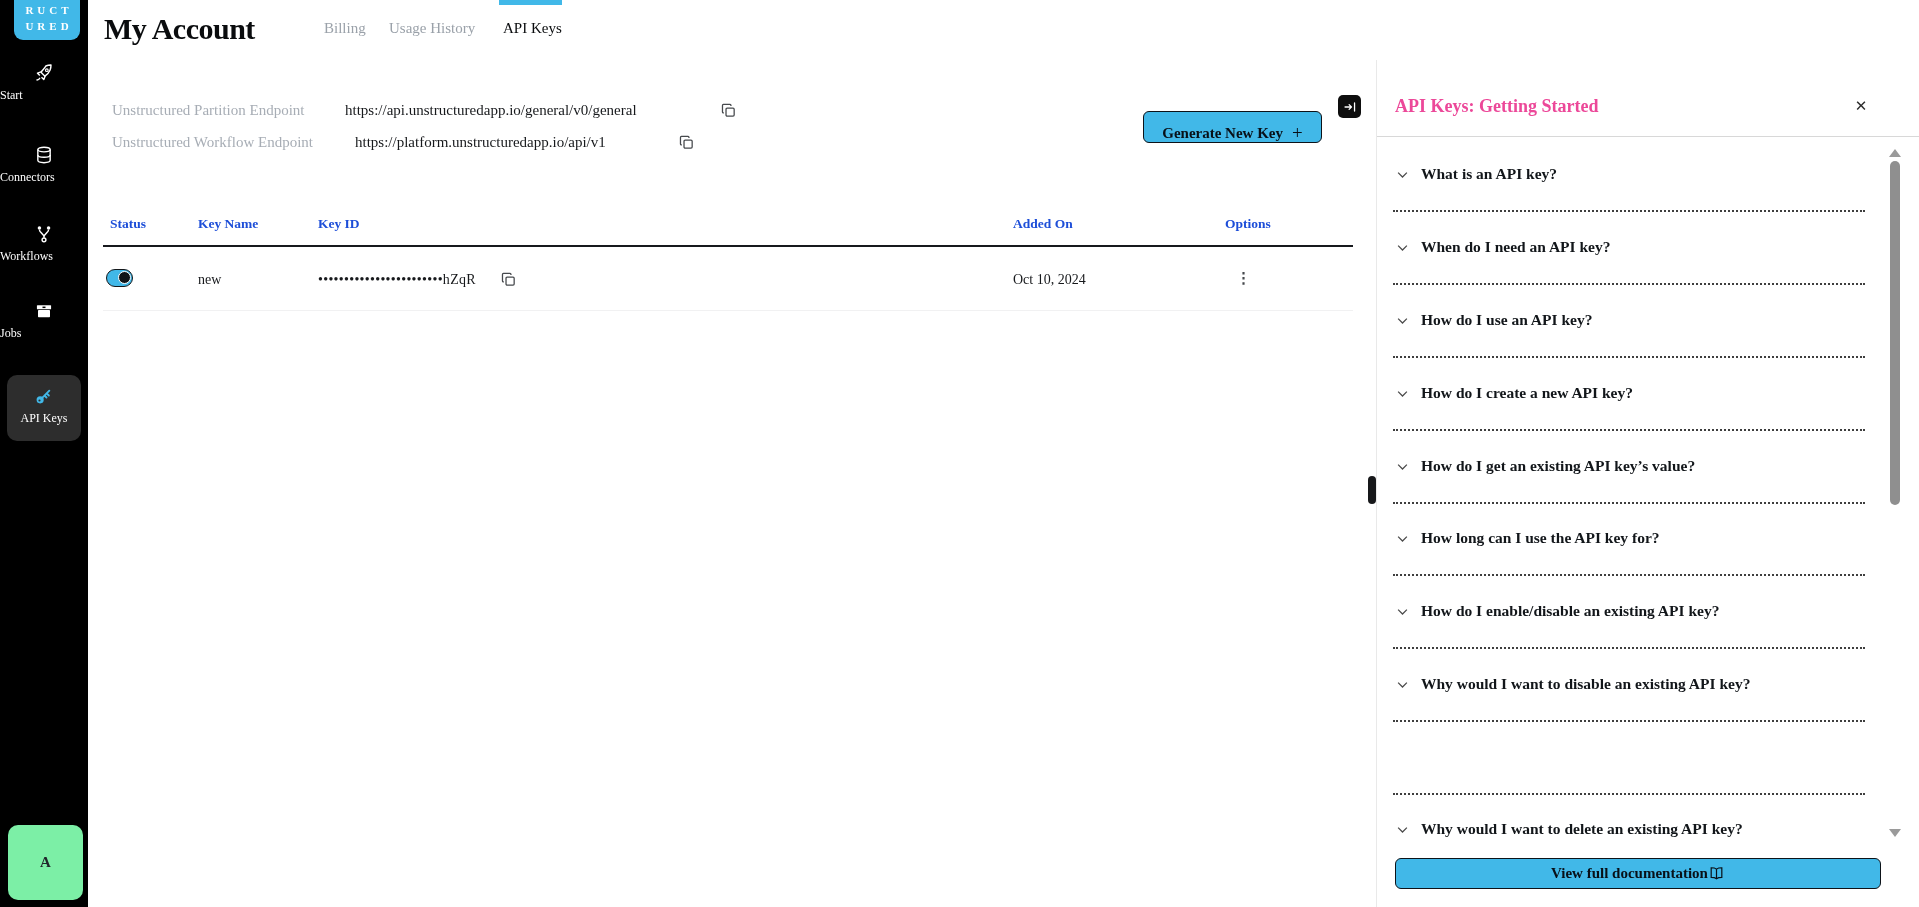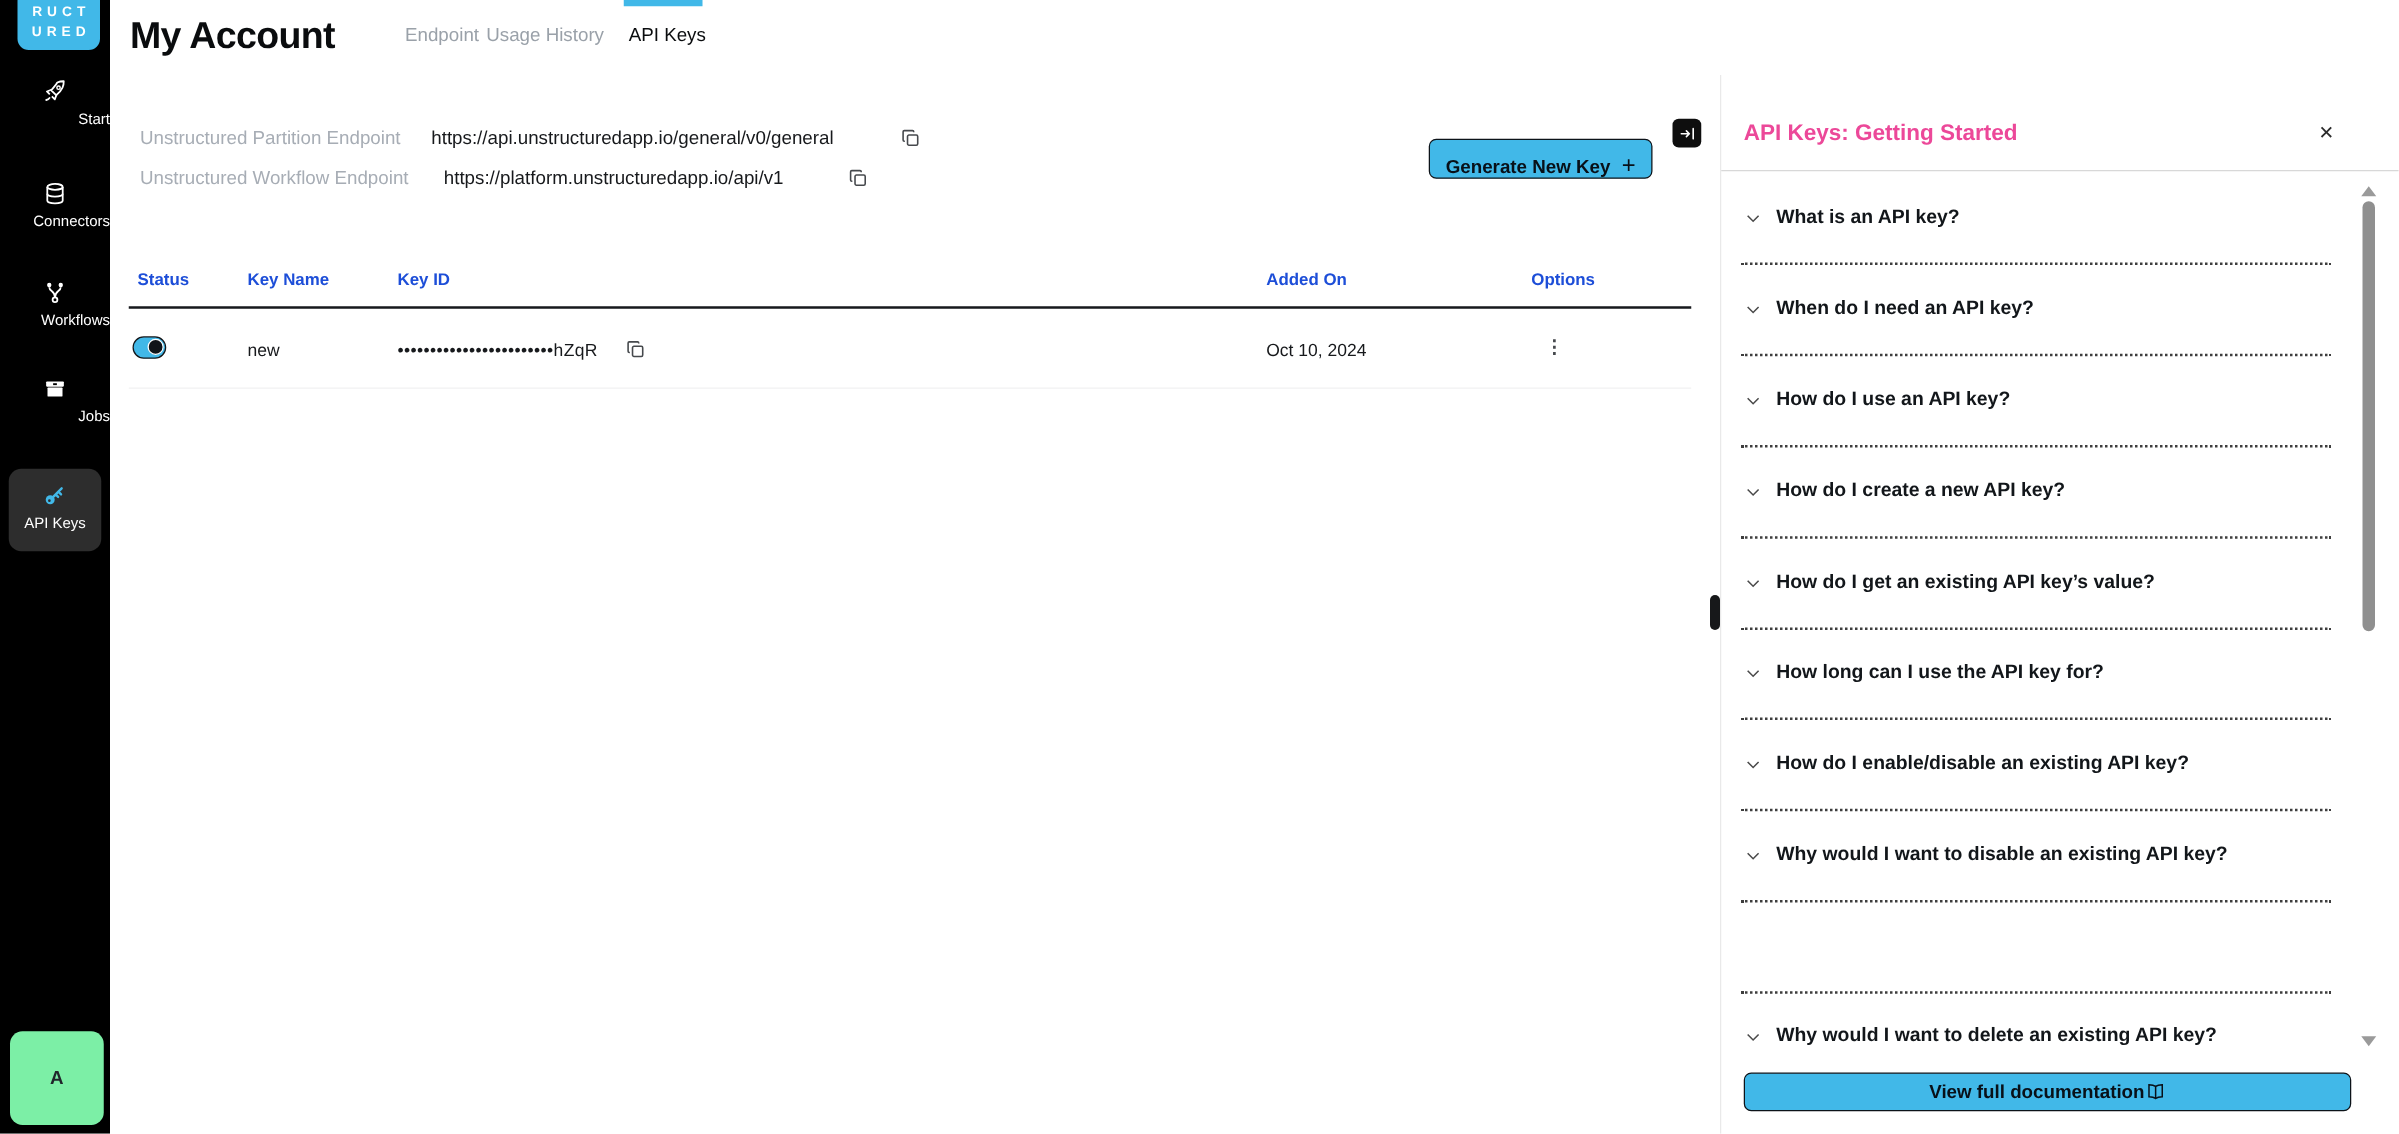--- a/index.html
+++ b/index.html
@@ -1,27 +1,27 @@
 <!DOCTYPE html>
 <html><head>
 <meta charset="utf-8">
 <style>
   * { margin:0; padding:0; box-sizing:border-box; }
   html,body { width:1919px; height:907px; }
   body { font-family:"Liberation Sans", sans-serif; background:#ffffff; }
-  #app { position:relative; width:1919px; height:907px; background:#fff; overflow:hidden; }
+  #app { position:relative; width:1919px; height:907px; background:#fff; overflow:hidden;font-family:Liberation Serif, serif; }
   .abs { position:absolute; }
 
   
   .sidebar { left:0; top:0; width:88px; height:907px; background:#000; }
   .logo { left:14px; top:-8px; width:66px; height:48px; background:#41B8E8; border-radius:9px;
           color:#fff; font-weight:700; font-size:11px; letter-spacing:4px; text-align:center;
           padding-top:10px; line-height:16px; }
   .logo div { padding-left:4px; }
-  .nav-item { left:0; width:88px; text-align:right; color:#fff; cursor:pointer; }
+  .nav-item { left:0; width:88px; text-align:left; color:#fff; cursor:pointer; }
   .nav-icon { display:block; width:20px; height:20px; margin:0 auto 5px; }
   .nav-icon svg { width:20px; height:20px; display:block; }
   .nav-label { font-size:12px; color:#fff; display:block; }
   .nav-active { left:7px; top:375px; width:74px; height:66px; background:#2d2d2d; border-radius:10px;
                 text-align:center; padding-top:11px; cursor:pointer; }
   .avatar { left:8px; top:825px; width:75px; height:75px; border-radius:10px; background:#7CEFA6;
             display:flex; align-items:center; justify-content:center;
             color:#20262b; font-weight:700; font-size:15px; cursor:pointer; }
 
   
@@ -147,21 +147,21 @@
       <span class="nav-label">API Keys</span>
     </div>
 
     <div class="avatar abs">
       <span>A</span>
     </div>
   </nav>
 
   <div class="tab-indicator abs"></div>
   <h1 class="page-title abs">My Account</h1>
-  <div class="tab abs" style="left:324px">Endpoint</div>
+  <div class="tab abs" style="left:324px">Billing</div>
   <div class="tab abs" style="left:389px">Usage History</div>
   <div class="tab active abs" style="left:503px">API Keys</div>
 
   <div class="ep-label abs" style="left:112px;top:102px">Unstructured Partition Endpoint</div>
   <div class="ep-value abs" style="left:345px;top:102px">https://api.unstructuredapp.io/general/v0/general</div>
   <span class="icon-btn abs" style="left:720px;top:102px">
     <svg width="17" height="17" viewBox="0 0 24 24" fill="none" stroke="#46494d" stroke-width="1.8">
       <rect x="8.5" y="8.5" width="11.5" height="11.5" rx="1.6"></rect>
       <path d="M5.5 15.5H4.8a1.3 1.3 0 0 1-1.3-1.3V4.8a1.3 1.3 0 0 1 1.3-1.3h9.4a1.3 1.3 0 0 1 1.3 1.3v.7"></path>
     </svg>

